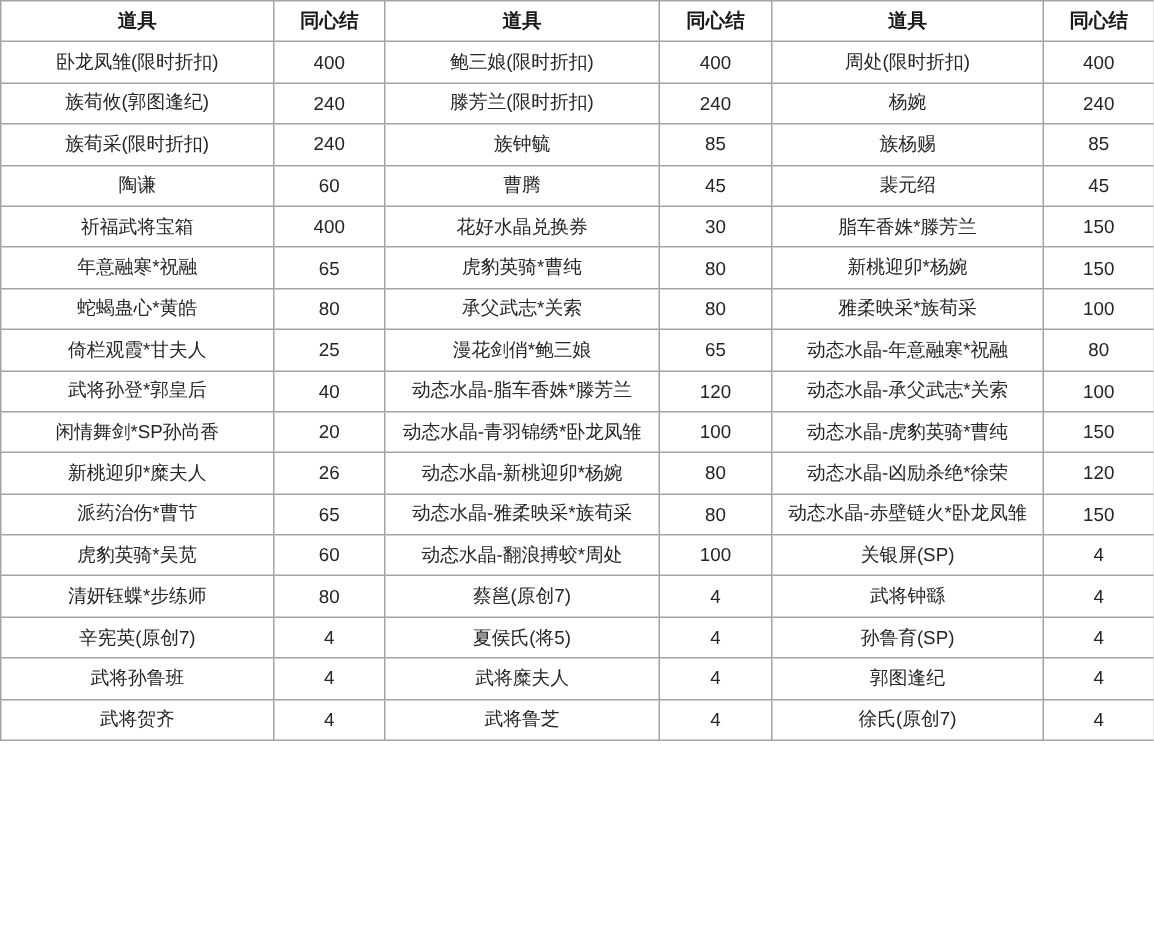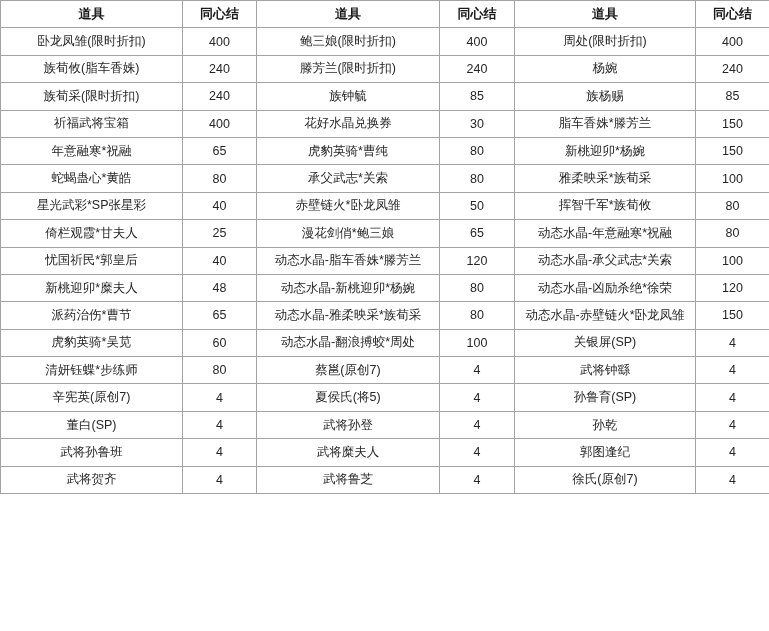--- a/index.html
+++ b/index.html
@@ -61,36 +61,44 @@
   <tbody>
       <tr>
         <td>卧龙凤雏(限时折扣)</td>
         <td>400</td>
         <td>鲍三娘(限时折扣)</td>
         <td>400</td>
         <td>周处(限时折扣)</td>
         <td>400</td>
       </tr>
       <tr>
-        <td>族荀攸(脂车香姝)</td>
+        <td>族荀攸(郭图逢纪)</td>
         <td>240</td>
         <td>滕芳兰(限时折扣)</td>
         <td>240</td>
         <td>杨婉</td>
         <td>240</td>
       </tr>
       <tr>
         <td>族荀采(限时折扣)</td>
         <td>240</td>
         <td>族钟毓</td>
         <td>85</td>
         <td>族杨赐</td>
         <td>85</td>
       </tr>
       <tr>
+        <td>陶谦</td>
+        <td>60</td>
+        <td>曹腾</td>
+        <td>45</td>
+        <td>裴元绍</td>
+        <td>45</td>
+      </tr>
+      <tr>
         <td>祈福武将宝箱</td>
         <td>400</td>
         <td>花好水晶兑换券</td>
         <td>30</td>
         <td>脂车香姝*滕芳兰</td>
         <td>150</td>
       </tr>
       <tr>
         <td>年意融寒*祝融</td>
         <td>65</td>
@@ -99,48 +107,48 @@
         <td>新桃迎卯*杨婉</td>
         <td>150</td>
       </tr>
       <tr>
         <td>蛇蝎蛊心*黄皓</td>
         <td>80</td>
         <td>承父武志*关索</td>
         <td>80</td>
         <td>雅柔映采*族荀采</td>
         <td>100</td>
-      </tr>
-      <tr>
-        <td>星光武彩*SP张星彩</td>
-        <td>40</td>
-        <td>赤壁链火*卧龙凤雏</td>
-        <td>50</td>
-        <td>挥智千军*族荀攸</td>
-        <td>80</td>
       </tr>
       <tr>
         <td>倚栏观霞*甘夫人</td>
         <td>25</td>
         <td>漫花剑俏*鲍三娘</td>
         <td>65</td>
         <td>动态水晶-年意融寒*祝融</td>
         <td>80</td>
       </tr>
       <tr>
-        <td>忧国祈民*郭皇后</td>
+        <td>武将孙登*郭皇后</td>
         <td>40</td>
         <td>动态水晶-脂车香姝*滕芳兰</td>
         <td>120</td>
         <td>动态水晶-承父武志*关索</td>
         <td>100</td>
       </tr>
       <tr>
+        <td>闲情舞剑*SP孙尚香</td>
+        <td>20</td>
+        <td>动态水晶-青羽锦绣*卧龙凤雏</td>
+        <td>100</td>
+        <td>动态水晶-虎豹英骑*曹纯</td>
+        <td>150</td>
+      </tr>
+      <tr>
         <td>新桃迎卯*糜夫人</td>
-        <td>48</td>
+        <td>26</td>
         <td>动态水晶-新桃迎卯*杨婉</td>
         <td>80</td>
         <td>动态水晶-凶励杀绝*徐荣</td>
         <td>120</td>
       </tr>
       <tr>
         <td>派药治伤*曹节</td>
         <td>65</td>
         <td>动态水晶-雅柔映采*族荀采</td>
         <td>80</td>
@@ -162,28 +170,20 @@
         <td>4</td>
         <td>武将钟繇</td>
         <td>4</td>
       </tr>
       <tr>
         <td>辛宪英(原创7)</td>
         <td>4</td>
         <td>夏侯氏(将5)</td>
         <td>4</td>
         <td>孙鲁育(SP)</td>
-        <td>4</td>
-      </tr>
-      <tr>
-        <td>董白(SP)</td>
-        <td>4</td>
-        <td>武将孙登</td>
-        <td>4</td>
-        <td>孙乾</td>
         <td>4</td>
       </tr>
       <tr>
         <td>武将孙鲁班</td>
         <td>4</td>
         <td>武将糜夫人</td>
         <td>4</td>
         <td>郭图逢纪</td>
         <td>4</td>
       </tr>

